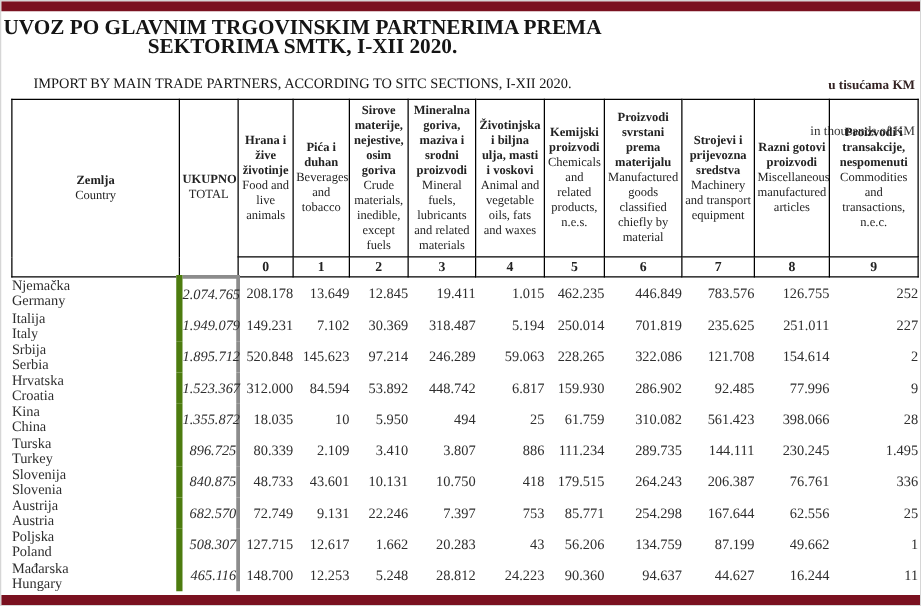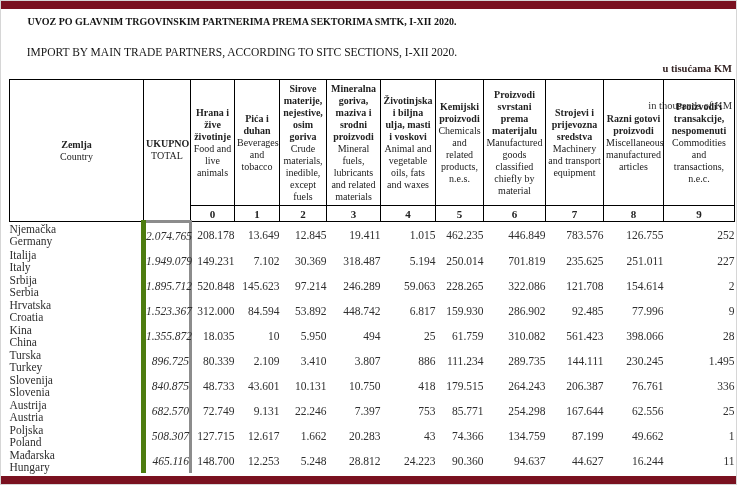--- a/index.html
+++ b/index.html
@@ -5,21 +5,21 @@
   html,body{margin:0;padding:0;background:#fff;}
   .page{
     position:relative;width:737px;height:485px;background:#fff;
     font-family:"Liberation Serif", serif;color:#2b2b2b;overflow:hidden;
     box-sizing:border-box;border:1px solid #d6d6d6;
   }
   .bar-top{position:absolute;top:0;left:0;right:0;height:8px;background:#7a1120;}
   .bar-bottom{position:absolute;bottom:0;left:0;right:0;height:8px;background:#7a1120;}
 
   .title-block{position:absolute;top:13px;left:0;width:482px;text-align:center;color:#151515;}
-  .title-bs{font-weight:bold;font-size:10px;line-height:15px;}
+  .title-bs{font-weight:bold;font-size:17px;line-height:15px;}
   .title-en{font-size:11.5px;line-height:14px;margin-top:16px;}
 
   .logo-block{position:absolute;top:7px;right:6px;text-align:right;font-family:"Liberation Sans", sans-serif;}
   .logo-word{font-weight:800;font-size:33px;line-height:29px;letter-spacing:-2px;color:#111;white-space:nowrap;}
   .logo-info{color:#e8191f;}
   .logo-tagline{font-size:18.6px;line-height:20px;color:#4f4f4f;letter-spacing:0px;white-space:nowrap;}
 
   .units{position:absolute;top:62px;right:4px;text-align:right;}
   .units-bs{font-weight:bold;font-size:10.5px;line-height:11px;color:#332222;}
   .units-en{font-size:10.5px;line-height:12px;color:#333;margin-top:26px;}
@@ -285,21 +285,21 @@
         <td class="country">
             <span>Poljska</span>
             <span>Poland</span>
           </td>
         <td class="total-cell">508.307</td>
         <td class="num">127.715</td>
         <td class="num">12.617</td>
         <td class="num">1.662</td>
         <td class="num">20.283</td>
         <td class="num">43</td>
-        <td class="num">74.366</td>
+        <td class="num">56.206</td>
         <td class="num">134.759</td>
         <td class="num">87.199</td>
         <td class="num">49.662</td>
         <td class="num">1</td>
       </tr>
       <tr>
         <td class="country">
             <span>Mađarska</span>
             <span>Hungary</span>
           </td>

